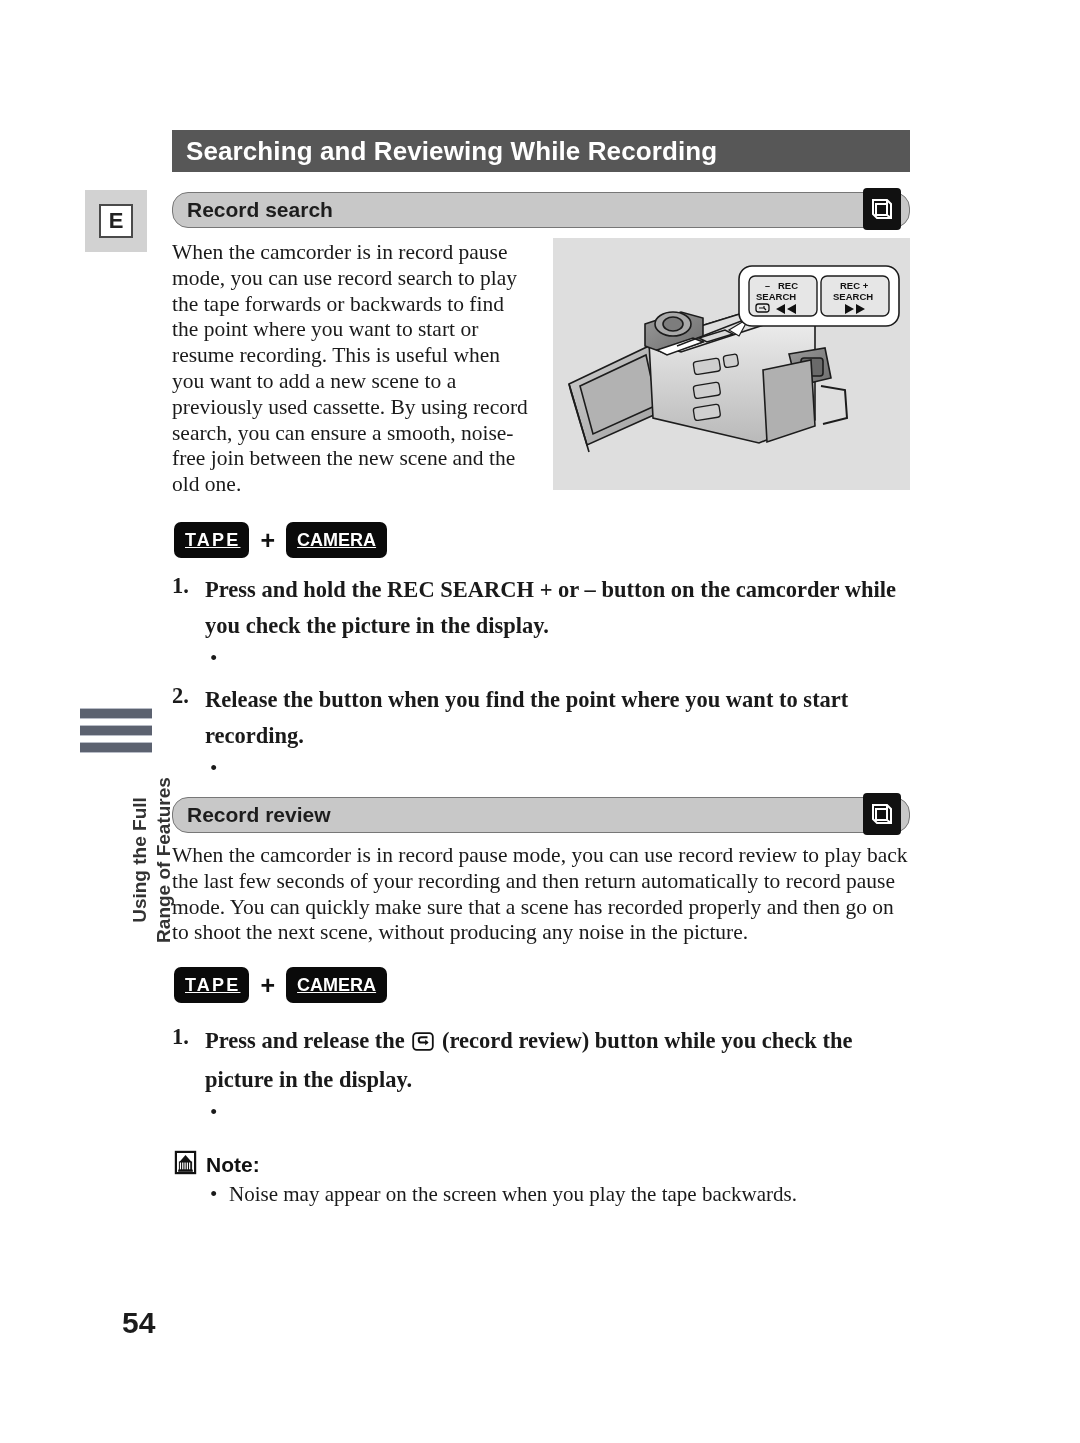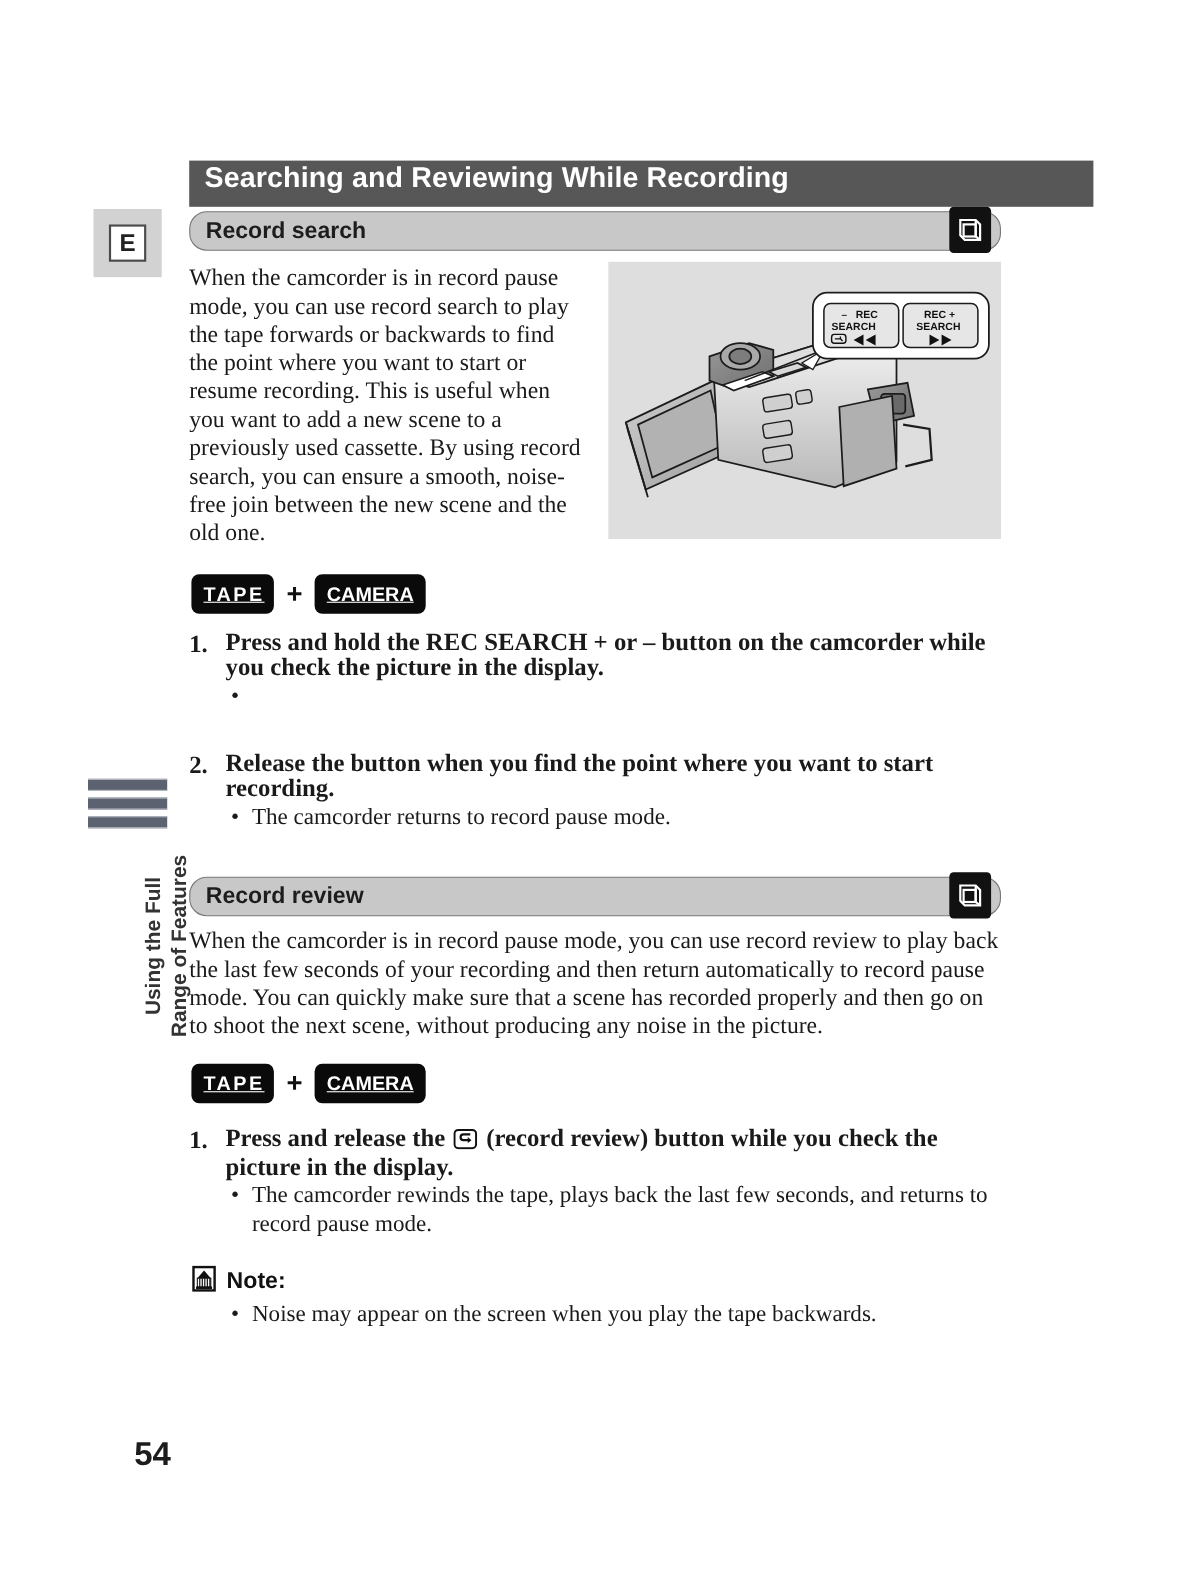--- a/index.html
+++ b/index.html
@@ -79,25 +79,25 @@
     text-align: center;
     line-height: 1.28;
     white-space: nowrap;
   }
 
   
   .title-bar {
     position: absolute;
     left: 172px;
     top: 130px;
-    width: 822px;
+    width: 738px;
     height: 42px;
     background: #575757;
     display: flex;
-    margin-top: 16px;
+    align-items: center;
   }
   .title-bar .title-text {
     font-family: "Liberation Sans", sans-serif;
     font-weight: bold;
     font-size: 26px;
     color: #ffffff;
     padding-left: 14px;
     letter-spacing: 0.1px;
   }
 
@@ -198,21 +198,21 @@
     font-weight: bold;
     font-size: 22.5px;
     line-height: 27.5px;
     width: 33px;
     flex: none;
   }
   .step-body {
     font-family: "Liberation Serif", serif;
     font-weight: bold;
     font-size: 22.5px;
-    line-height: 23px;
+    line-height: 36px;
   }
   .bullet {
     position: relative;
     font-size: 21px;
     line-height: 25.5px;
     padding-left: 57px;
     margin-top: 2px;
   }
   .bullet .dot {
     position: absolute;
@@ -375,21 +375,20 @@
     </div>
   </div>
 
   <div class="step" style="left:172px; top:682px;">
     <div class="step-line">
       <div class="step-num">2.</div>
       <div class="step-body">Release the button when you find the point where you want to start recording.</div>
     </div>
     <div class="bullet">
       <span class="dot">•</span>
-      <span>The camcorder returns to record pause mode.</span>
     </div>
   </div>
 
   <div class="sec-head" style="top:797px;">
     <div class="sec-text">Record review</div>
     <div class="tape-icon">
       <svg width="24" height="26" viewBox="0 0 24 26" aria-hidden="true">
         <path d="M3 4 L17 4 L21 8 L21 22 L7 22 L3 18 Z" fill="none" stroke="#ffffff" stroke-width="2"></path>
         <rect x="6" y="8" width="11" height="11" fill="none" stroke="#ffffff" stroke-width="2"></rect>
         <path d="M17 4 L17 19 L21 22" fill="none" stroke="#ffffff" stroke-width="2"></path>
@@ -413,21 +412,20 @@
           <svg width="22" height="19" viewBox="0 0 22 19" aria-hidden="true">
             <rect x="1.2" y="1.2" width="19.6" height="16.6" rx="3.5" fill="none" stroke="#111111" stroke-width="1.8"></rect>
             <path d="M15.5 5.3 h-6.2 a2.6 2.6 0 0 0 0 5.2 h6.2" fill="none" stroke="#111111" stroke-width="2"></path>
             <path d="M13.2 7.6 L16.6 10.5 L13.2 13.2 Z" fill="#111111"></path>
           </svg>
         </span><span>(record review) button while you check the picture in the display.</span>
       </div>
     </div>
     <div class="bullet">
       <span class="dot">•</span>
-      <span>The camcorder rewinds the tape, plays back the last few seconds, and returns to record pause mode.</span>
     </div>
   </div>
 
   <div class="note-head" style="left:174px; top:1150px;">
     <span>
       <svg width="23" height="25" viewBox="0 0 23 25" aria-hidden="true">
         <rect x="0.8" y="0.8" width="21.4" height="23.4" fill="#111111"></rect>
         <rect x="3" y="3" width="17" height="19" fill="#ffffff"></rect>
         <path d="M11.5 5 L17.6 12 L5.4 12 Z" fill="#111111"></path>
         <rect x="5.4" y="12" width="12.2" height="8" fill="#ffffff" stroke="#111111" stroke-width="1"></rect>

